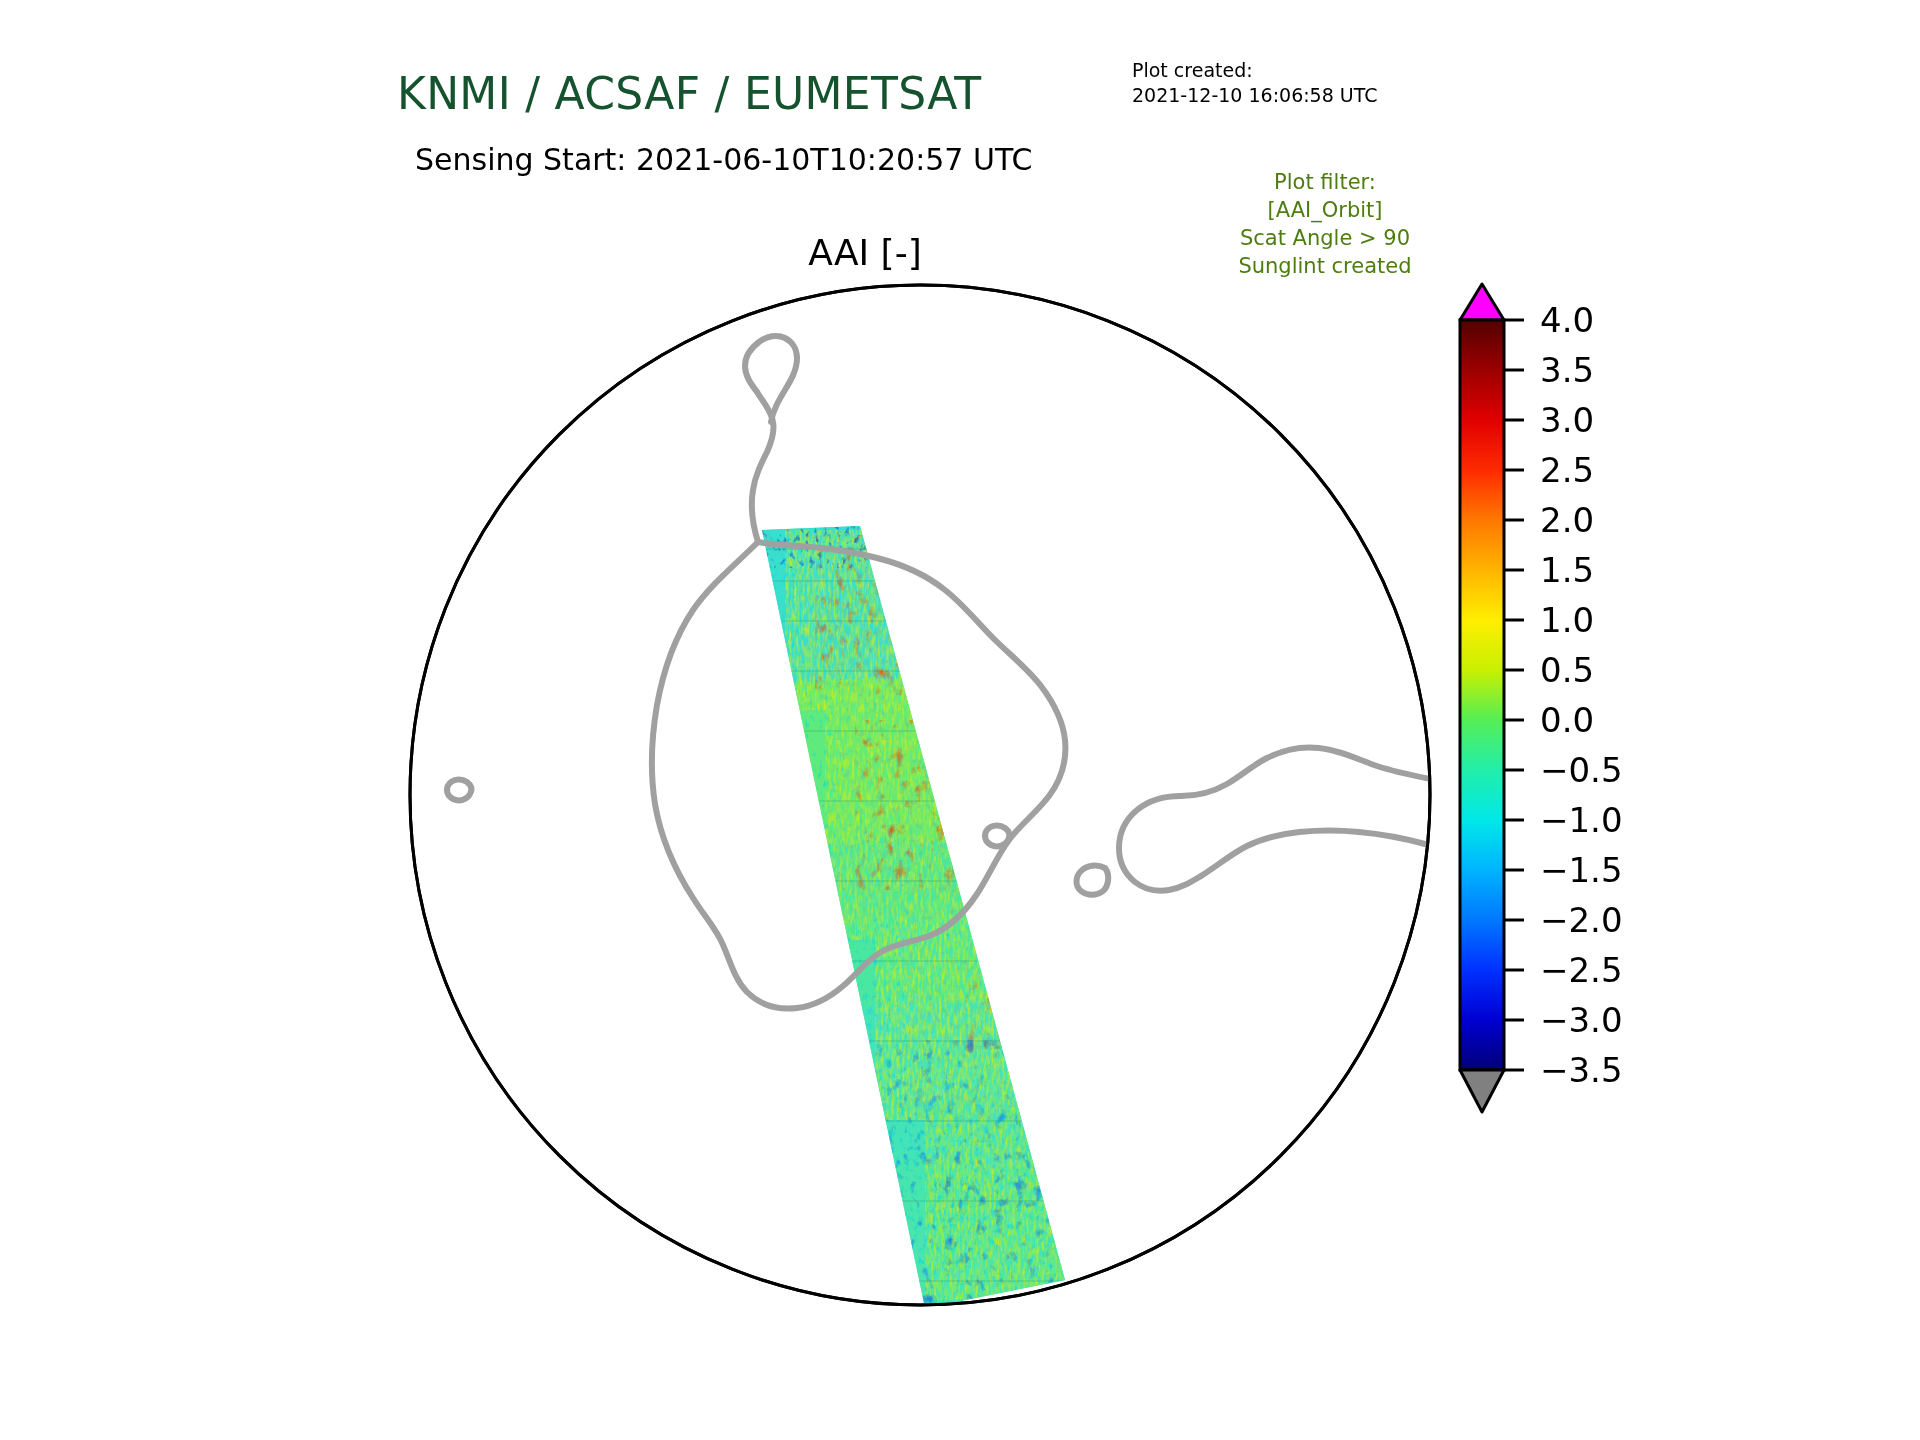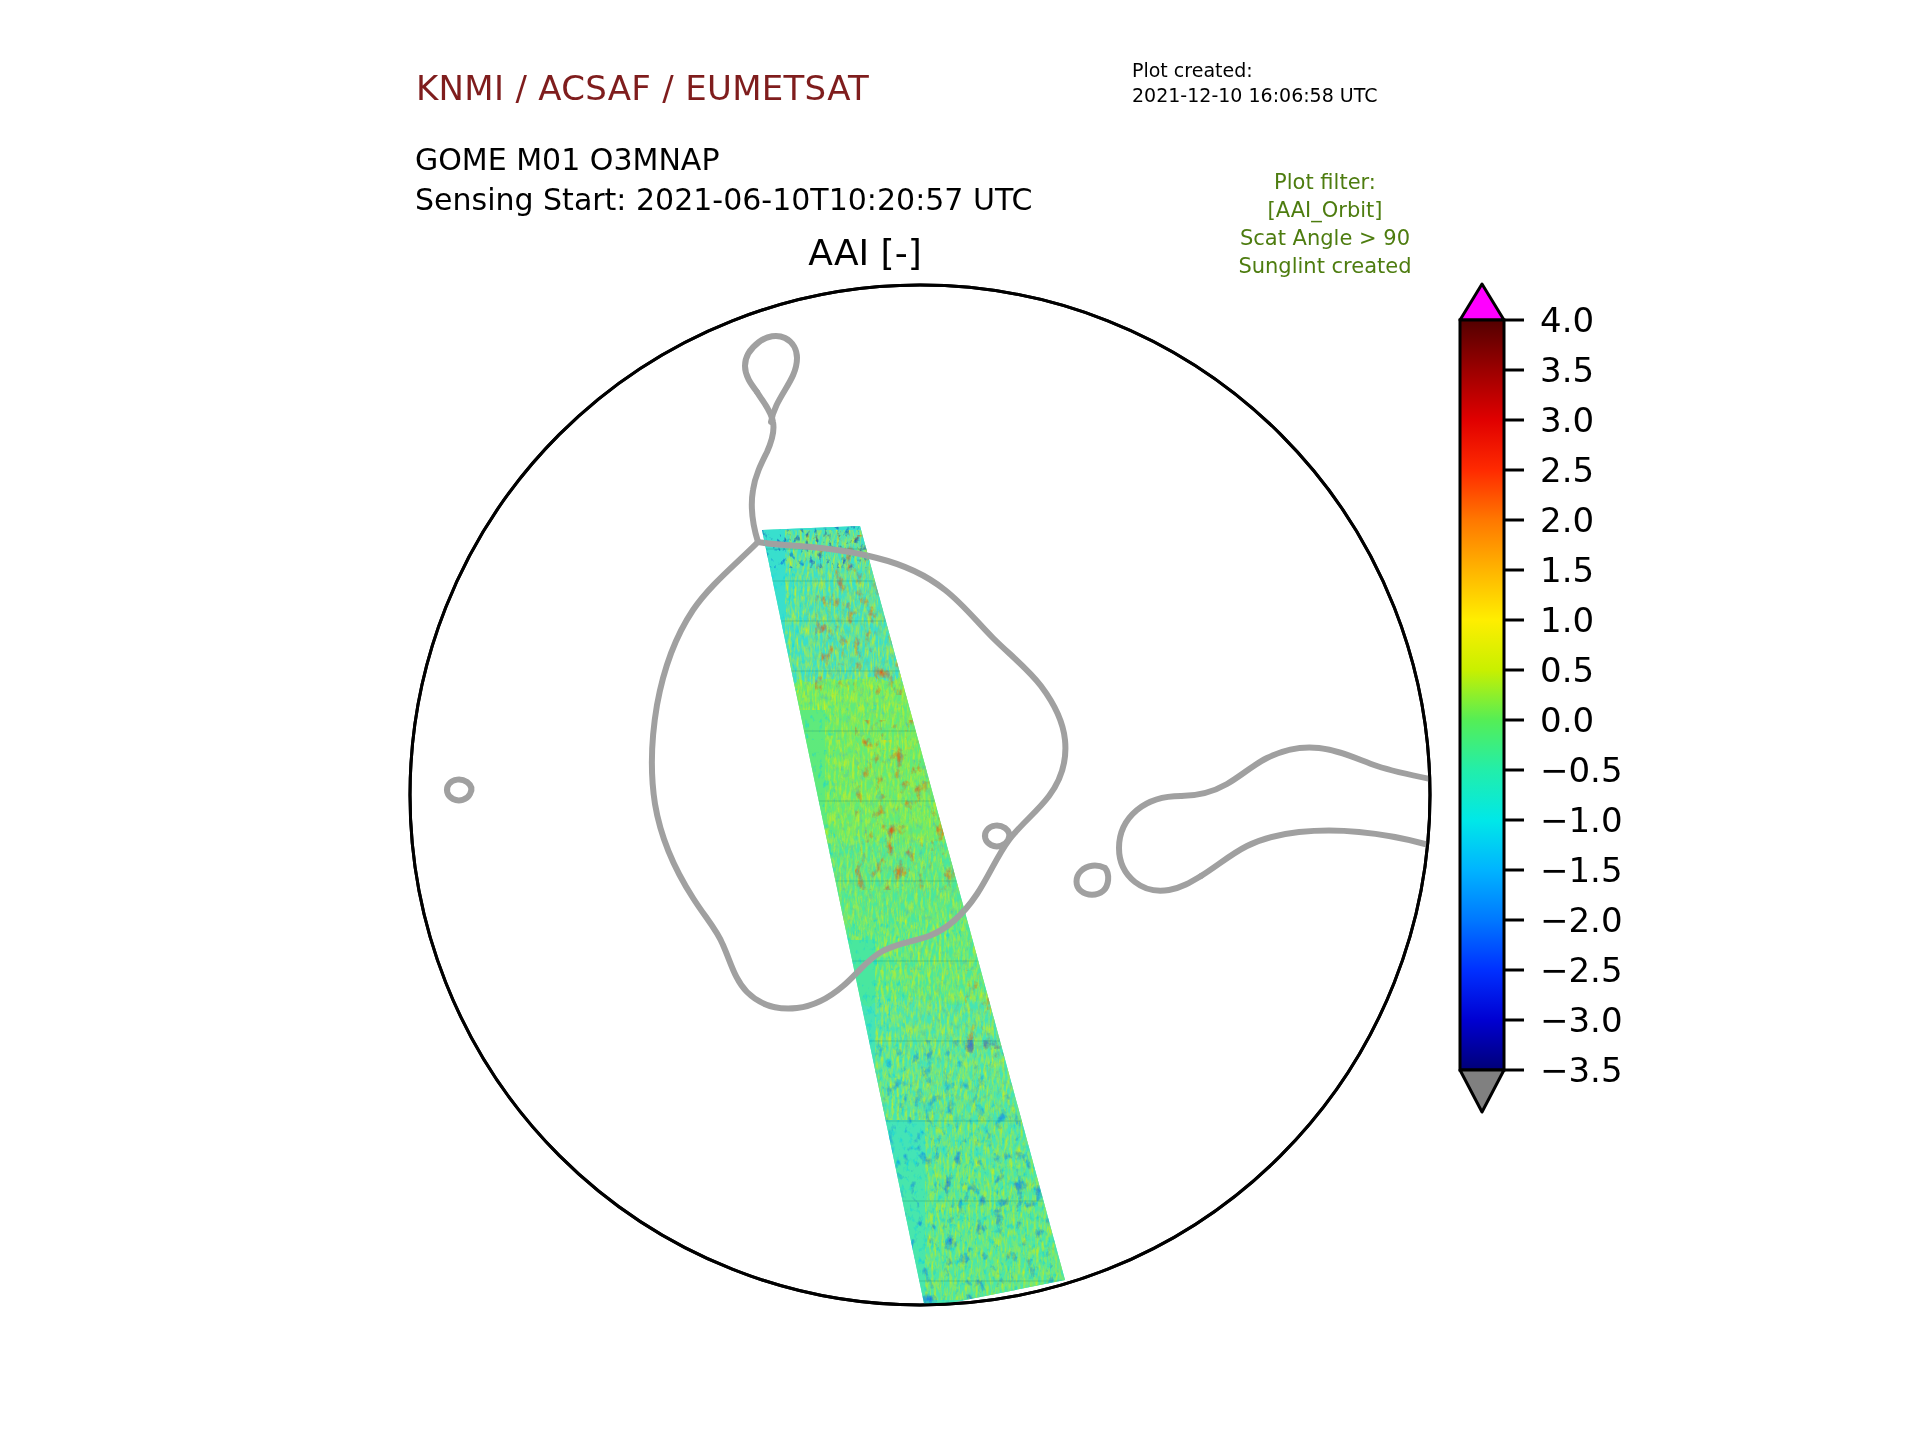--- a/index.html
+++ b/index.html
@@ -1,19 +1,19 @@
 <!DOCTYPE html>
 <html><head>
 <meta charset="utf-8">
 <style>
   html,body{margin:0;padding:0;background:#fff;}
   body{width:1920px;height:1440px;position:relative;overflow:hidden;
        font-family:"DejaVu Sans","Liberation Sans",sans-serif;color:#000;}
 
-  .hdr-org{position:absolute;left:416px;top:68px;font-size:34px;color:#7f1d1d;
+  .hdr-org{position:absolute;left:397px;top:68px;font-size:44px;color:#14532d;
            letter-spacing:.3px;white-space:nowrap;}
 
   .hdr-created{position:absolute;left:1132px;top:58px;width:292px;text-align:left;
                font-size:19px;line-height:25px;white-space:nowrap;}
 
   .title-block{position:absolute;left:415px;top:140px;font-size:30px;line-height:40px;}
   .title-block div{white-space:nowrap;}
 
   .unit-title{position:absolute;left:700px;top:232px;width:330px;text-align:center;
               font-size:36px;white-space:nowrap;}
@@ -35,21 +35,20 @@
 <body>
 
 <div class="hdr-org">KNMI / ACSAF / EUMETSAT</div>
 
 <div class="hdr-created">
   <div>Plot created:</div>
   <div>2021-12-10 16:06:58 UTC</div>
 </div>
 
 <div class="title-block">
-  <div>GOME M01 O3MNAP</div>
   <div>Sensing Start: 2021-06-10T10:20:57 UTC</div>
 </div>
 
 <div class="unit-title">AAI [-]</div>
 
 <div class="filter-block">
   <div>Plot filter:</div>
   <div>[AAI_Orbit]</div>
   <div>Scat Angle &gt; 90</div>
   <div>Sunglint created</div>

